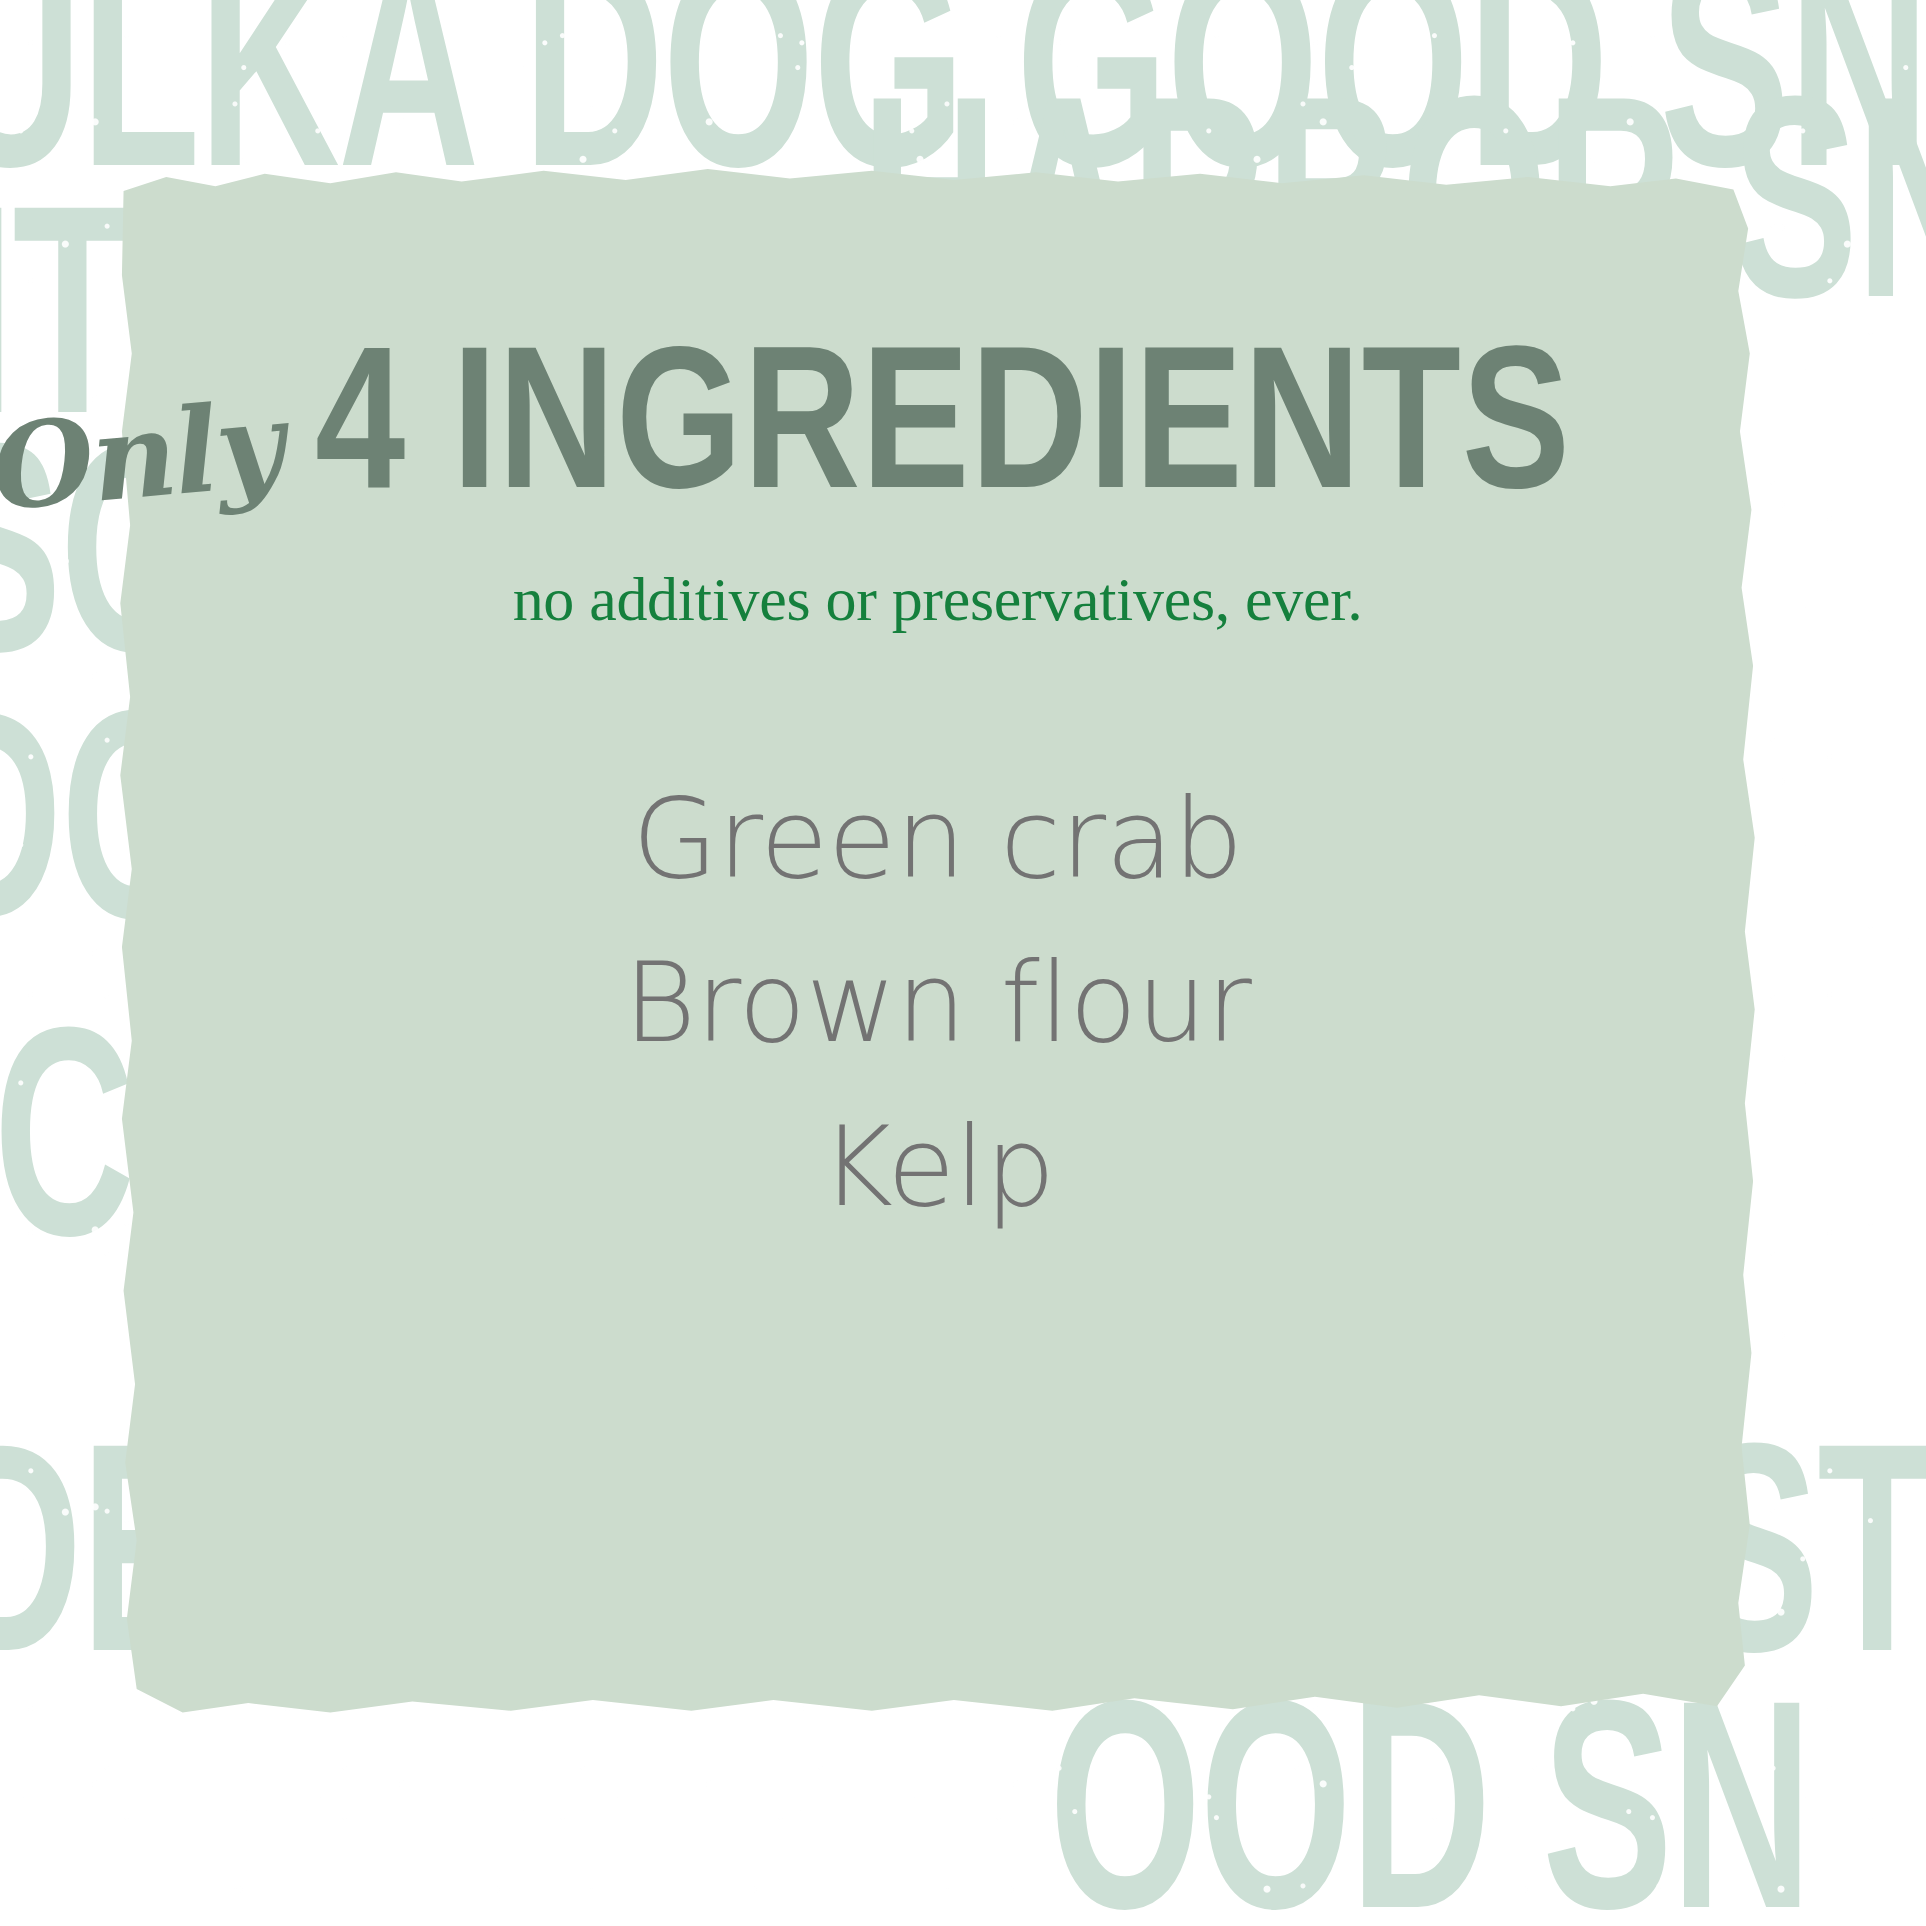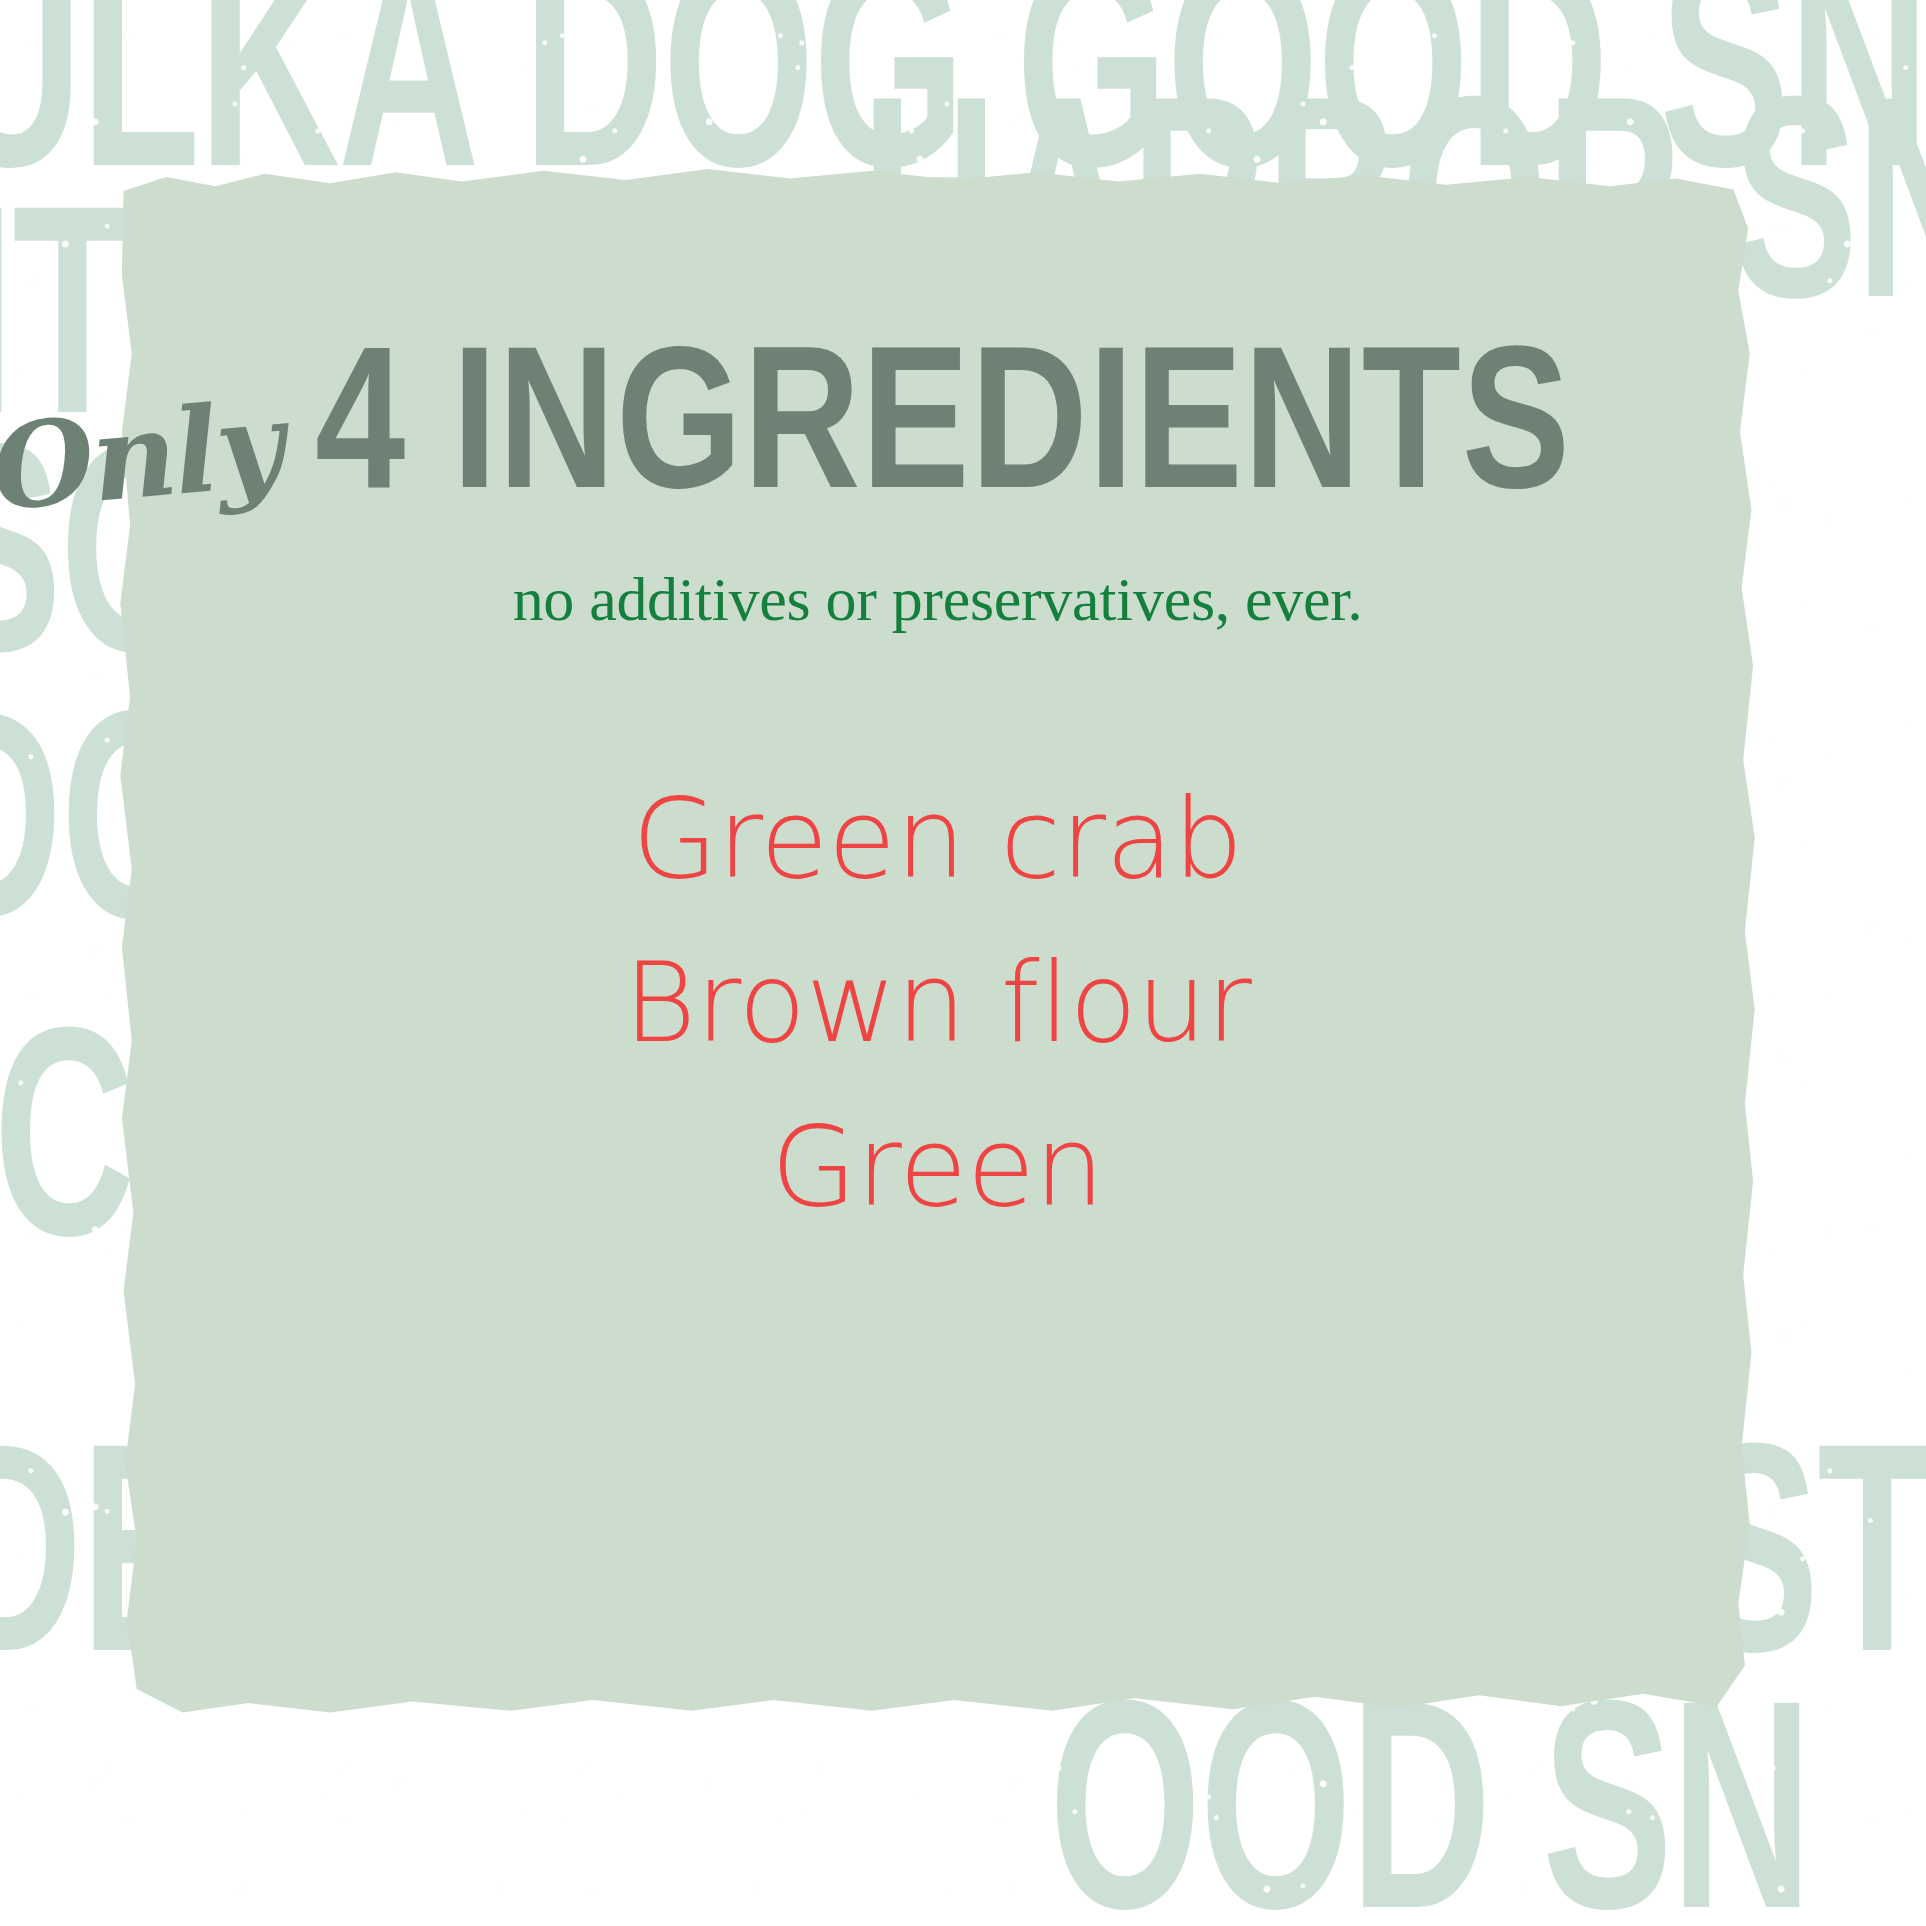--- a/index.html
+++ b/index.html
@@ -150,21 +150,21 @@
     display: flex;
     flex-direction: column;
     align-items: center;
     gap: 51px;
   }
   .ingredient {
     font-family: "DejaVu Sans", sans-serif;
     font-weight: 300;
     font-size: 111px;
     line-height: 1.02;
-    color: #ef4444;
+    color: #737373;
     letter-spacing: -0.005em;
     white-space: nowrap;
   }
 </style>
 </head>
 <body>
 
 <div class="poster">
 
   <div class="bg-wall">
@@ -187,20 +187,20 @@
       <div class="headline">
         <span class="only-script">Only</span>
         <span class="big-head">4 INGREDIENTS</span>
       </div>
 
       <div class="subtitle">no additives or preservatives, ever.</div>
 
       <div class="ingredients">
         <div class="ingredient">Green crab</div>
         <div class="ingredient">Brown flour</div>
-        <div class="ingredient">Green</div>
+        <div class="ingredient">Kelp</div>
       </div>
 
     </div>
   </div>
 
 </div>
 
 
 </body></html>

